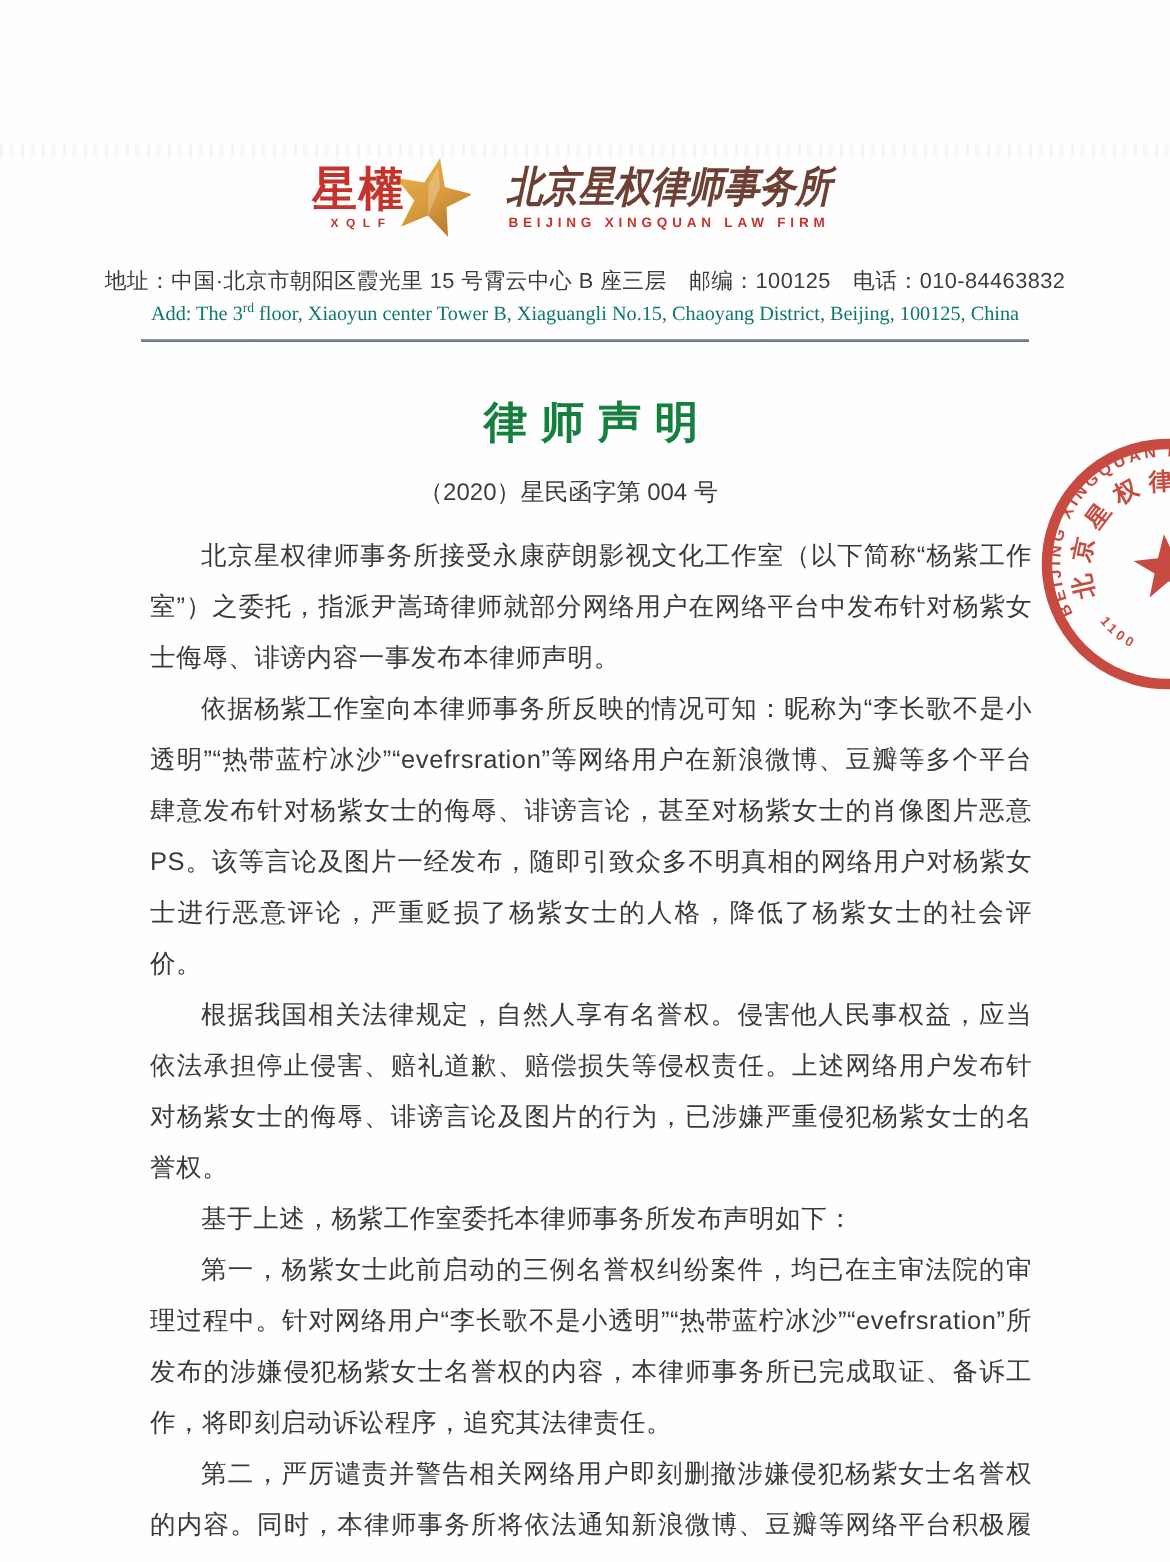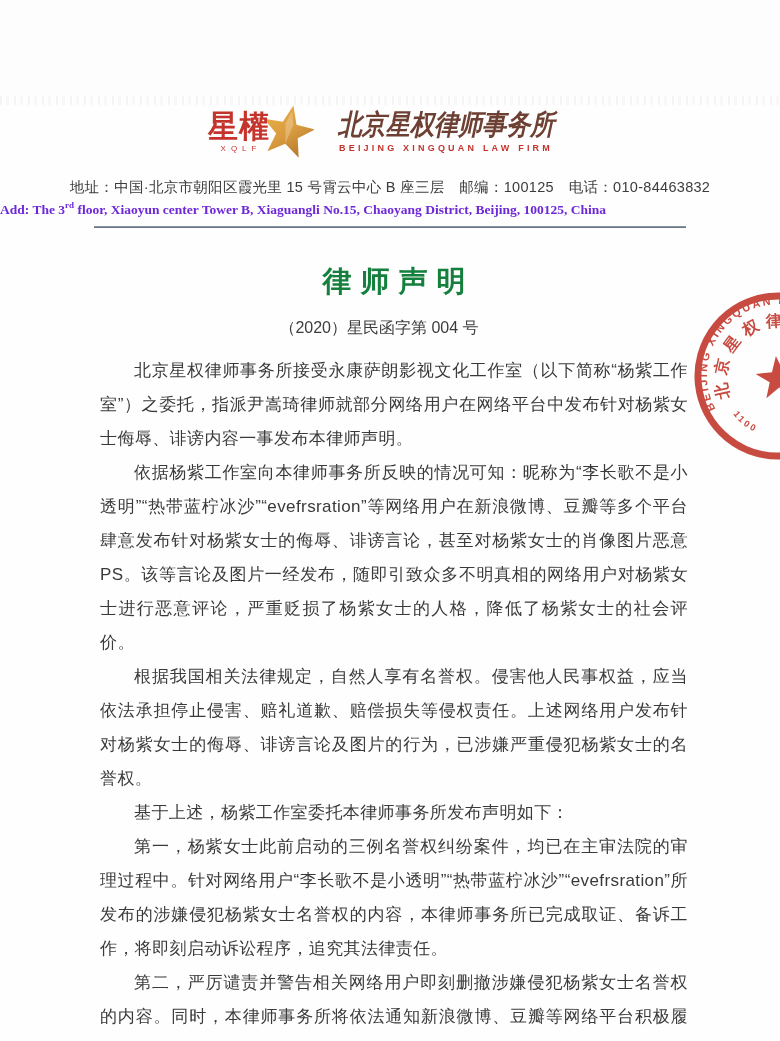--- a/index.html
+++ b/index.html
@@ -19,38 +19,38 @@
   header{position:relative;z-index:2;}
   .logo-row{
     margin-top:96px;display:flex;justify-content:center;align-items:center;
     height:72px;
   }
   .logo-mark{display:flex;flex-direction:column;align-items:center;line-height:1;}
   .mark-cn{
     font-size:30px;font-weight:900;color:#c5342c;letter-spacing:1px;
     transform:scaleY(1.05);
   }
-  .mark-sub{font-size:8px;font-weight:400;color:#c5342c;letter-spacing:5px;margin-top:3px;padding-left:4px;}
+  .mark-sub{font-size:8px;font-weight:700;color:#c5342c;letter-spacing:5px;margin-top:3px;padding-left:4px;}
   .logo-star{width:52px;height:56px;margin-left:-8px;margin-right:6px;margin-top:-2px;}
   .firm-names{display:flex;flex-direction:column;align-items:center;line-height:1;}
   .firm-cn{
     font-size:28px;font-weight:700;font-style:italic;color:#6e4033;
     transform:scaleX(.86);white-space:nowrap;letter-spacing:0px;
   }
   .firm-en{
     font-size:9px;font-weight:700;color:#c5342c;letter-spacing:3.2px;margin-top:5px;white-space:nowrap;
   }
 
   .addr-cn{
     margin-top:10px;text-align:center;font-size:14.5px;color:#3c3c3c;
     letter-spacing:.3px;white-space:nowrap;
   }
   .addr-en{
-    margin-top:3px;text-align:left;font-size:13.5px;color:#6d28d9;
-    font-family:"Liberation Serif","DejaVu Serif",serif;white-space:nowrap;font-weight:bold;
+    margin-top:3px;text-align:center;font-size:13.5px;color:#0f766e;
+    font-family:"Liberation Serif","DejaVu Serif",serif;white-space:nowrap;
   }
   .addr-en sup{font-size:9px;}
   .rule{
     margin:8px auto 0 auto;width:592px;height:2px;
     background:linear-gradient(#97a0ae,#5d6878);
   }
 
   
   main{position:relative;z-index:2;padding:0 92px 0 100px;}
   .doc-title{

